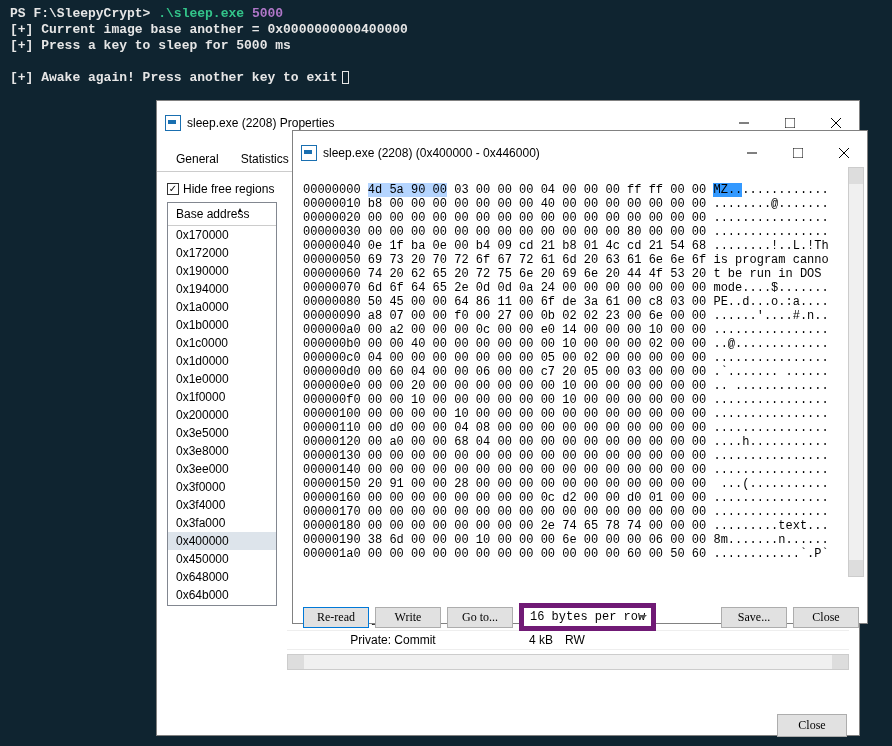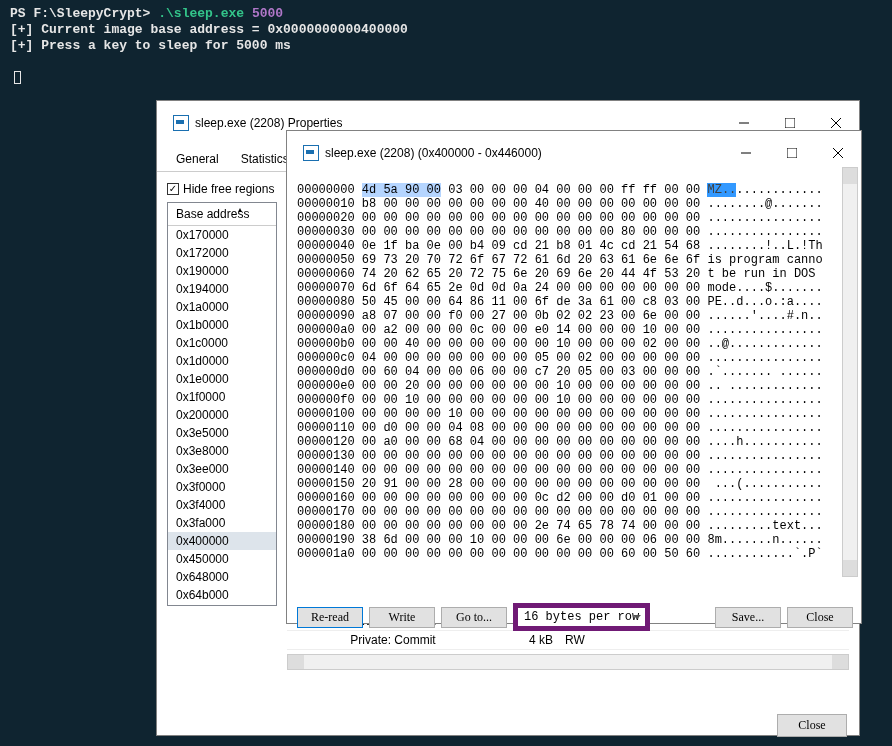--- a/index.html
+++ b/index.html
@@ -28,21 +28,21 @@
     background: #fff;
     border: 1px solid #818181;
     font-family: 'Segoe UI', Tahoma, sans-serif;
     color: #000;
     box-shadow: 0 0 0 rgba(0,0,0,0);
   }
   .win-props { left:156px; top:100px; width:704px; height:636px; }
   .titlebar {
     display:flex; align-items:center;
     height:44px; background:#fff;
-    padding-left:16px;
+    padding-left:8px;
   }
   .titlebar .icon { width:16px; height:16px; margin-right:6px; border:1px solid #1a6fb0; display:inline-block; position:relative;}
   .titlebar .icon::after{content:"";position:absolute;left:2px;top:4px;width:8px;height:4px;background:#1a6fb0;}
   .titlebar .title { flex:1; font-size:12px; color:#000;}
   .winbtns { display:flex; }
   .winbtn { width:46px; height:30px; display:flex; align-items:center; justify-content:center; font-size:11px; color:#000;}
   .winbtn svg { pointer-events:none; }
   .tabs { display:flex; padding:0 8px; font-size:12px; border-bottom:1px solid #ccc; background:#fff;}
   .tab { padding:6px 10px 5px; border:1px solid transparent; border-bottom:none; cursor:default;}
   .panel-wrap { display:flex; gap:10px; padding:10px; height:calc(100% - 100px);}
@@ -62,47 +62,47 @@
   .detail-row span:nth-child(2){ width:60px; text-align:right;}
   .detail-row span:nth-child(3){ padding-left:12px;}
   .hscroll { height:16px; border:1px solid #ccc; background:#f0f0f0; position:relative; margin-top:4px;}
   .hscroll::before, .hscroll::after{content:"";position:absolute;width:16px;height:14px;top:0;background:#ddd;}
   .hscroll::before{left:0;}
   .hscroll::after{right:0;}
   .close-panel { display:flex; justify-content:flex-end; padding:8px 12px;}
   .btn { min-width:70px; padding:3px 14px; border:1px solid #adadad; background:#e1e1e1; font-size:12px; font-family:'Segoe UI'; text-align:center; cursor:default;}
   .btn.primary { border-color:#0078d7; }
   
-  .win-hex { left:286px; top:130px; width:576px; height:494px; z-index:10;}
+  .win-hex { left:292px; top:130px; width:576px; height:494px; z-index:10;}
   .hexbody { padding:8px 8px 6px 10px; font-family:Consolas,'Courier New',monospace; font-size:12px; color:#000; height:calc(100% - 30px); display:flex; flex-direction:column;}
   .hexlines { flex:1; overflow:hidden; white-space:pre; line-height:14px; letter-spacing:0;}
   .hl { background:#b5d5ff; }
-  .hl2 { background:#3399ff; color:#404040;}
+  .hl2 { background:#3399ff; color:#000000;}
   .coladdr { color:#000;text-align:center; }
   .vscroll { position:absolute; right:3px; top:36px; width:16px; bottom:46px; border:1px solid #ccc; background:#f0f0f0;}
   .vscroll::before,.vscroll::after{content:"";position:absolute;left:0;width:14px;height:16px;background:#ddd;}
   .vscroll::before{top:0;}
   .vscroll::after{bottom:0;}
   .hex-footer { display:flex; gap:6px; align-items:center; padding-top:6px; border-top:none;}
   .hex-footer .btn { min-width:66px; padding:2px 10px;}
   .combo { border:5px solid #701a75; background:#fff; padding:2px 6px; font-size:12px; min-width:130px; position:relative;}
   .combo::after{content:"";position:absolute;right:4px;top:7px;border:4px solid transparent;border-top-color:#555;}
   .spacer { flex:1; }
 </style>
 </head>
 <body>
 
 <div class="terminal">
   <div>
     <span>PS F:\SleepyCrypt&gt; </span><span class="term-green">.\sleep.exe</span> <span class="term-arg">5000</span>
   </div>
-  <div>[+] Current image base address = 0x0000000000400000</div>
+  <div>[+] Current image base another = 0x0000000000400000</div>
   <div>[+] Press a key to sleep for 5000 ms</div>
   <div>&nbsp;</div>
-  <div><span class="cursor"></span></div>
+  <div><span>[+] Awake again! Press another key to exit</span><span class="cursor"></span></div>
 </div>
 
 <div class="win win-props">
   <div class="titlebar">
     <span class="icon"></span>
     <span class="title">sleep.exe (2208) Properties</span>
     <div class="winbtns">
       <div class="winbtn">
           <svg width="10" height="10">
             <line x1="0" y1="5" x2="10" y2="5" stroke="#000"></line>

